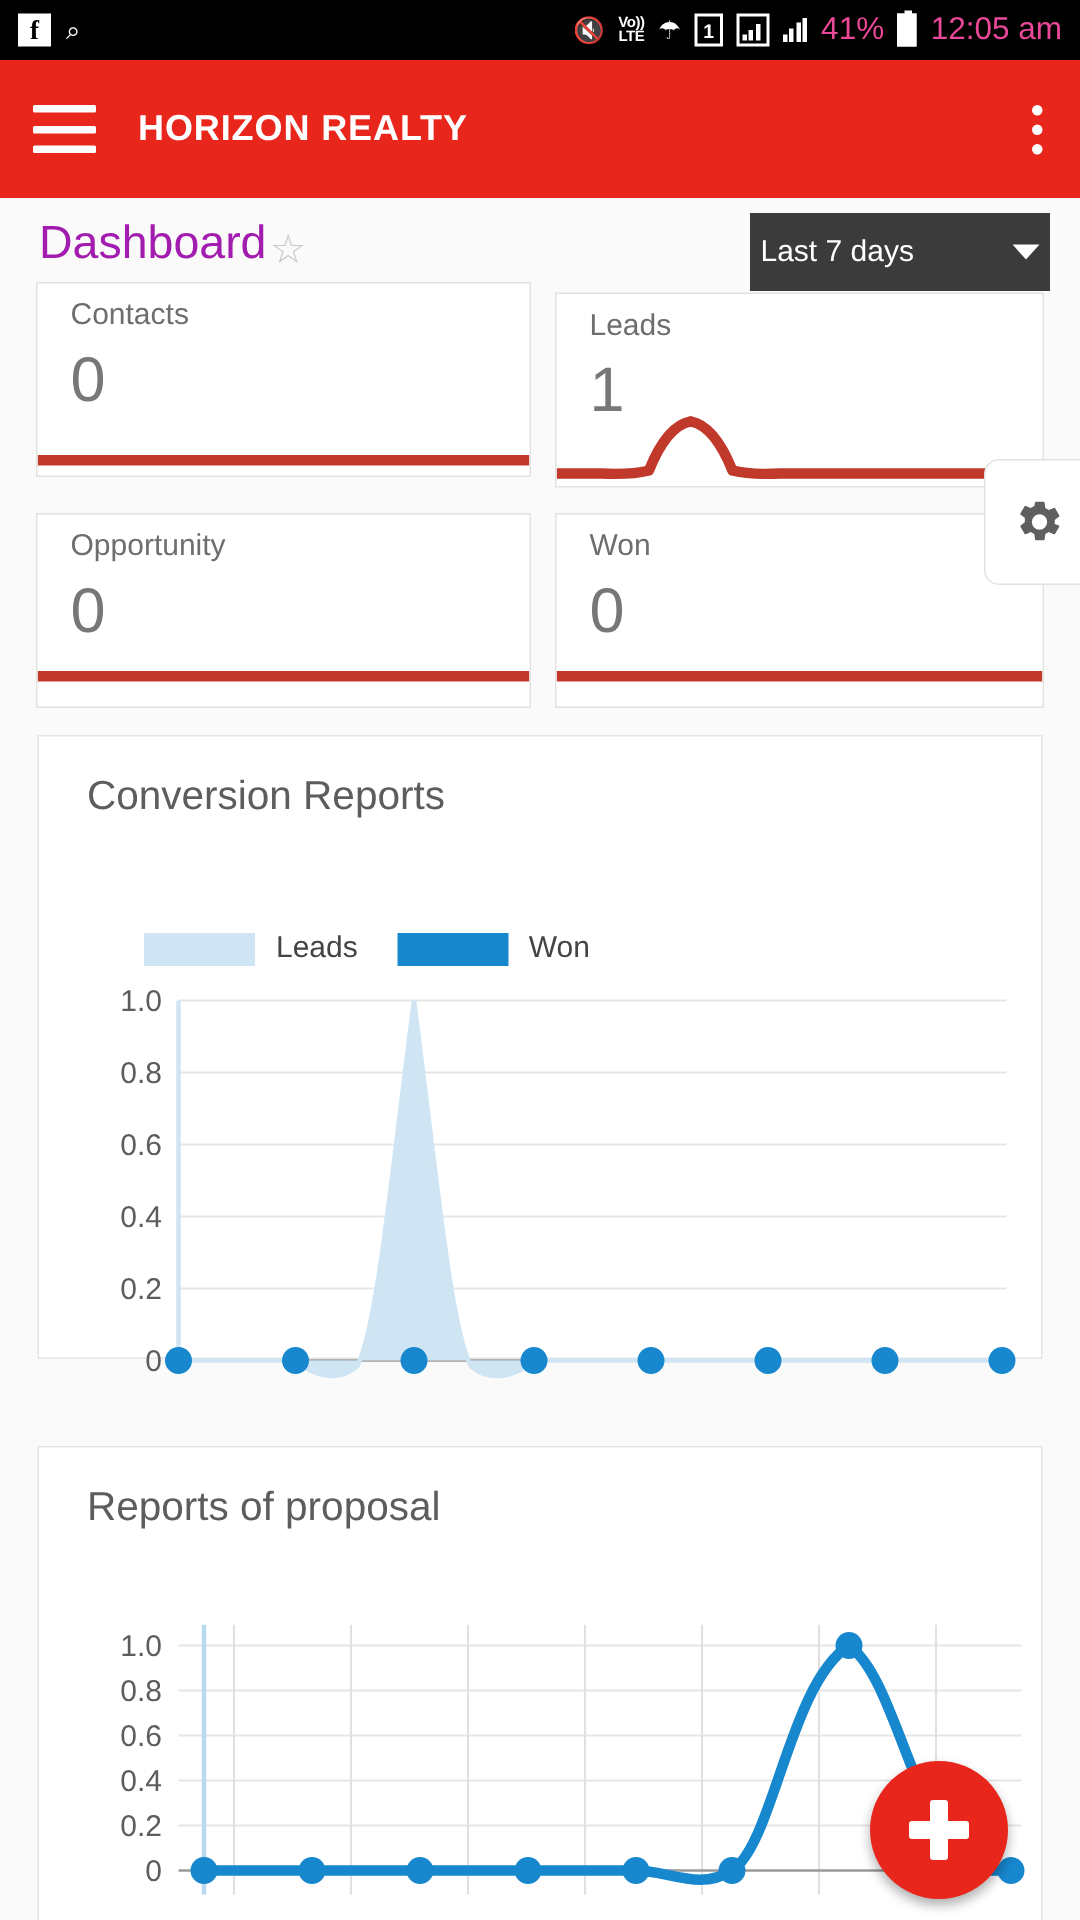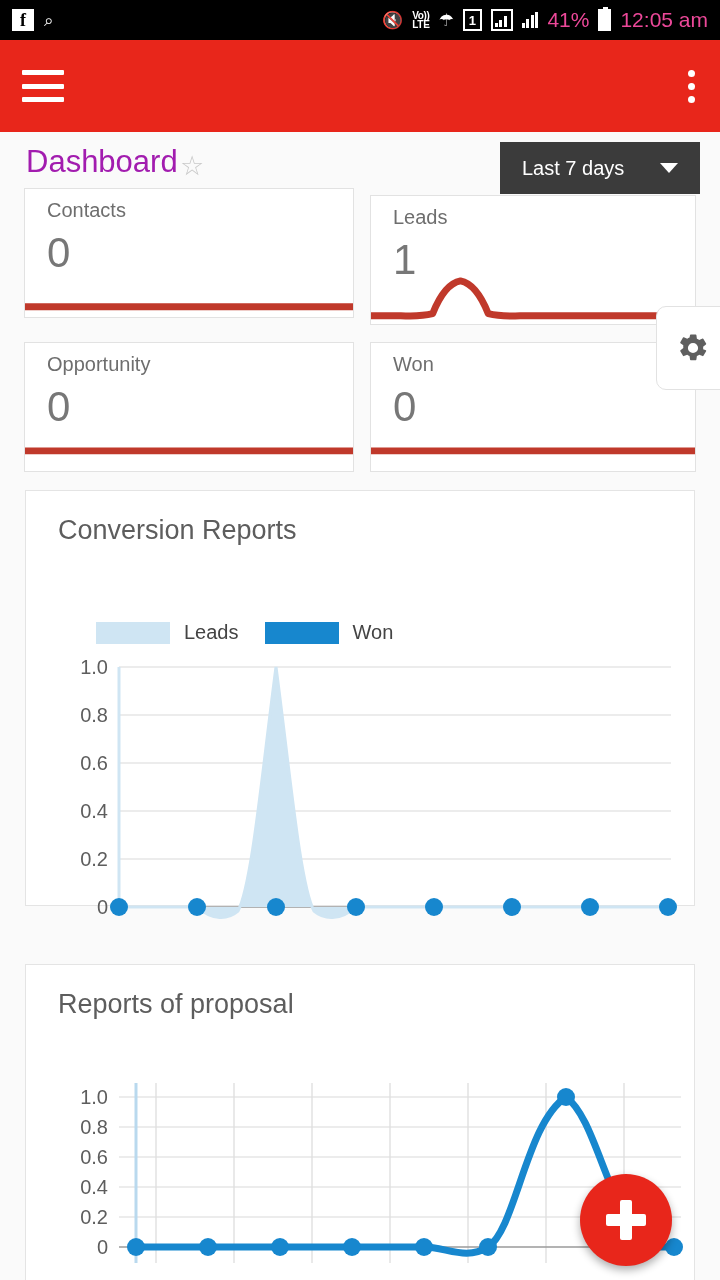--- a/index.html
+++ b/index.html
@@ -50,21 +50,21 @@
   .overflow { margin-left: auto; width: 10px; display: flex; flex-direction: column; gap: 6px; cursor: pointer; }
   .overflow i { width: 7px; height: 7px; border-radius: 50%; background: #fff; }
 
   
   .page-head { position: absolute; top: 132px; left: 0; width: 720px; height: 62px; }
   .page-title { position: absolute; left: 26px; top: 12px; font-size: 31px; color: #a21caf; }
   .star { position: absolute; left: 180px; top: 18px; font-size: 27px; color: #c9c9c9; }
   .daterange {
     position: absolute; right: 20px; top: 10px; width: 200px; height: 52px;
     background: #3b3b3b; color: #fff; display: flex; align-items: center;
-    padding: 0 22px; cursor: pointer;
+    padding: 0 7px; cursor: pointer;
   }
   .daterange span { font-size: 20px; }
   .caret { margin-left: auto; width: 0; height: 0; border-left: 9px solid transparent; border-right: 9px solid transparent; border-top: 10px solid #fff; }
 
   
   .kpi {
     position: absolute; background: #fff; border: 1px solid #e2e2e2; overflow: hidden;
   }
   .kpi .label { position: absolute; left: 22px; top: 10px; font-size: 20px; color: #6e6e6e; }
   .kpi .value { position: absolute; left: 22px; top: 40px; font-size: 42px; color: #777; font-weight: 300; }
@@ -149,20 +149,21 @@
       <div class="sb-text">12:05 am</div>
     </div>
   </div>
 
   <div class="appbar">
     <div class="hamburger">
       <i></i>
         <i></i>
         <i></i>
     </div>
+    <div class="app-title">HORIZON REALTY</div>
     <div class="overflow">
       <i></i>
         <i></i>
         <i></i>
     </div>
   </div>
 
   <div class="page-head">
     <div class="page-title">Dashboard</div>
     <div class="star">☆</div>

